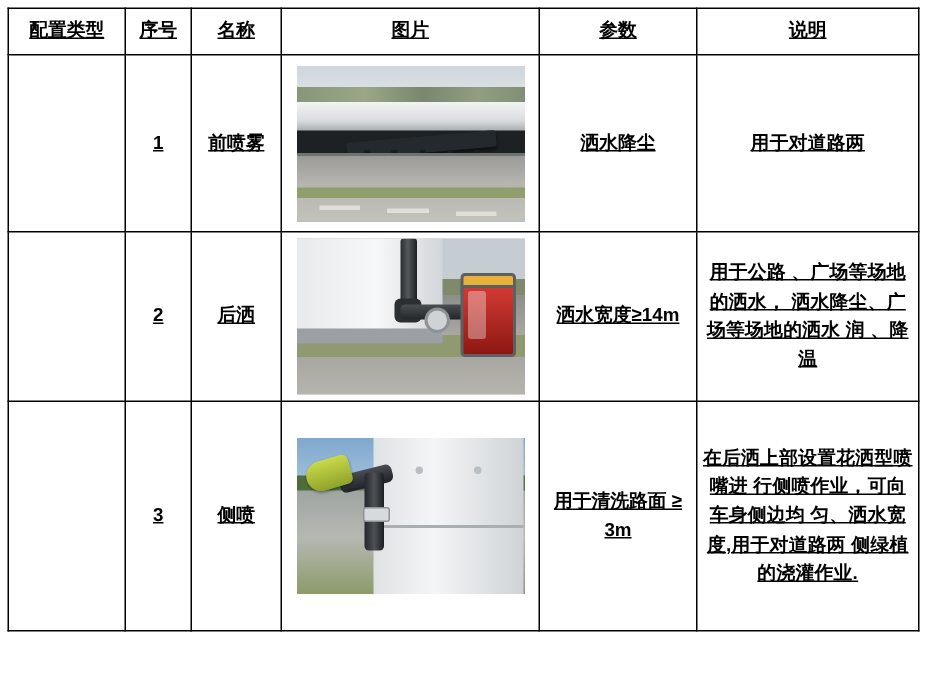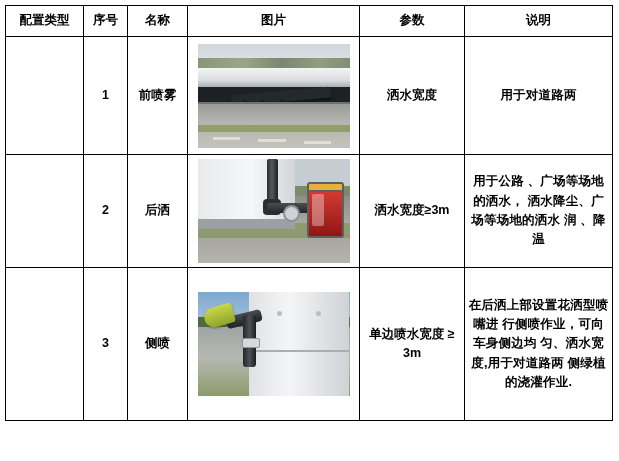--- a/index.html
+++ b/index.html
@@ -19,20 +19,21 @@
     width: 619px;
     height: 461px;
     background: #ffffff;
   }
   table.spec {
     border-collapse: collapse;
     table-layout: fixed;
     width: 607px;
     margin-left: 5px;
     margin-top: 5px;
+    text-decoration: underline;
   }
   table.spec col.c0 { width: 78px; }
   table.spec col.c1 { width: 44px; }
   table.spec col.c2 { width: 60px; }
   table.spec col.c3 { width: 172px; }
   table.spec col.c4 { width: 105px; }
   table.spec col.c5 { width: 148px; }
 
   table.spec th, table.spec td {
     border: 1px solid #000000;
@@ -258,21 +259,21 @@
             <div class="nozzle" style="left:66%"></div>
             <div class="nozzle" style="left:78%"></div>
             <div class="kerb"></div>
             <div class="road"></div>
             <div class="grassstrip"></div>
             <div class="dash" style="left:10%;top:90%;width:18%"></div>
             <div class="dash" style="left:40%;top:92%;width:18%"></div>
             <div class="dash" style="left:70%;top:94%;width:18%"></div>
           </div>
         </td>
-        <td class="param">洒水宽度</td>
+        <td class="param">洒水降尘</td>
         <td class="desc">用于对道路两</td>
       </tr>
 
       <tr class="row-rear">
         <td></td>
         <td>2</td>
         <td>后洒</td>
         <td class="imgcell">
           <div class="photo p2">
             <div class="bg"></div>
@@ -280,21 +281,21 @@
             <div class="bodybottom"></div>
             <div class="pipe-v"></div>
             <div class="pipe-elbow"></div>
             <div class="pipe-h"></div>
             <div class="valve"></div>
             <div class="light-top"></div>
             <div class="light"></div>
             <div class="light-glow"></div>
           </div>
         </td>
-        <td class="param">洒水宽度≥3m</td>
+        <td class="param">洒水宽度≥14m</td>
         <td class="desc">用于公路 、广场等场地的洒水，   洒水降尘、广场等场地的洒水   润 、降温</td>
       </tr>
 
       <tr class="row-side">
         <td></td>
         <td>3</td>
         <td>侧喷</td>
         <td class="imgcell">
           <div class="photo p3">
             <div class="sky"></div>
@@ -304,21 +305,21 @@
             <div class="panelline"></div>
             <div class="pipe2"></div>
             <div class="pipe"></div>
             <div class="nozzle-green"></div>
             <div class="clamp"></div>
             <div class="bolt" style="left:52%;top:18%"></div>
             <div class="bolt" style="left:78%;top:18%"></div>
           </div>
         </td>
         <td class="param">
-          <span>单边喷水宽度 ≥</span><br>
+          <span>用于清洗路面 ≥</span><br>
           <span>3m</span>
         </td>
         <td class="desc">在后洒上部设置花洒型喷嘴进 行侧喷作业，可向车身侧边均 匀、洒水宽度,用于对道路两 侧绿植的浇灌作业.</td>
       </tr>
 
     </tbody>
   </table>
 </div>
 
 </body></html>

